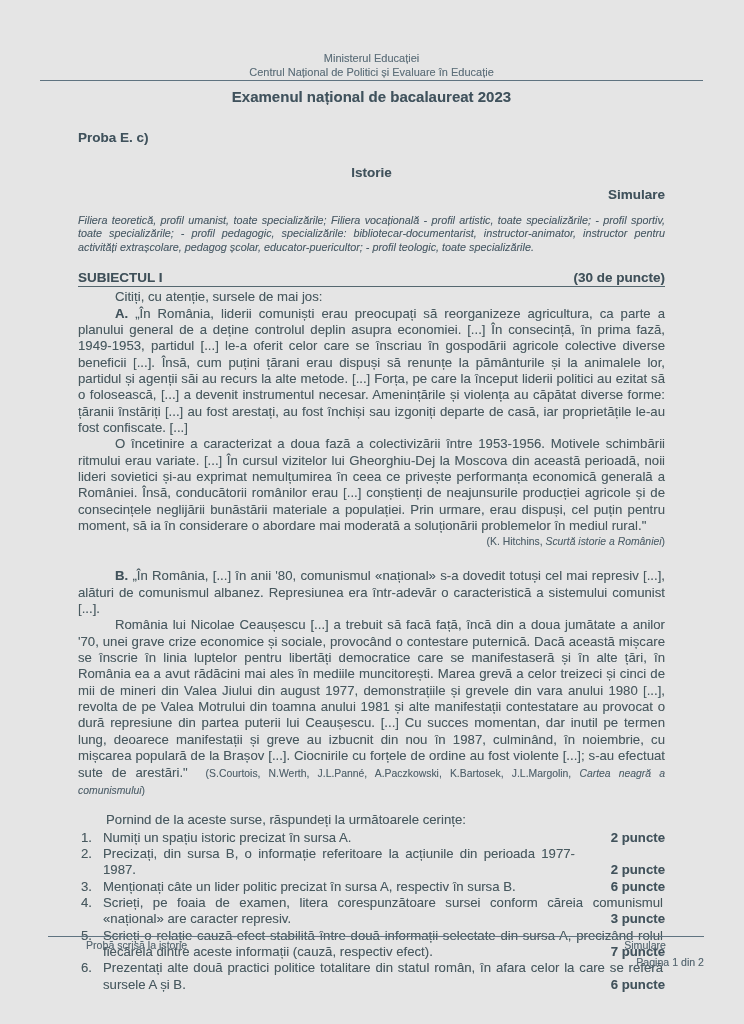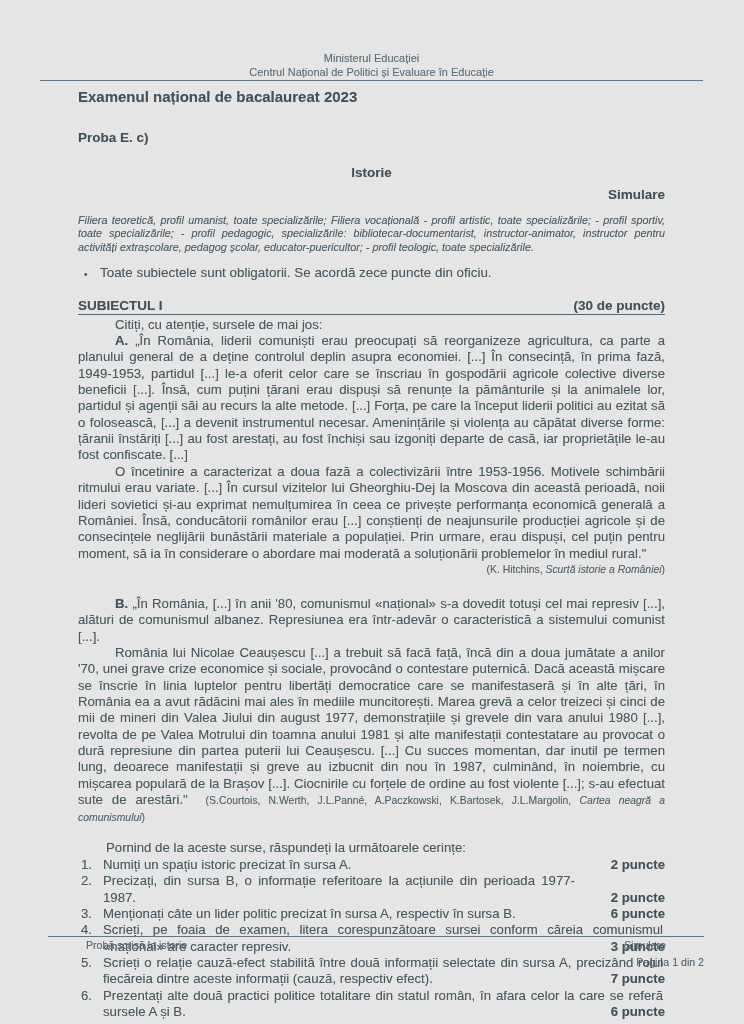--- a/index.html
+++ b/index.html
@@ -12,21 +12,21 @@
     color:#47585f;
     font-family:"Liberation Sans", sans-serif;
     overflow:hidden;
     text-shadow:0 0 .5px rgba(70,90,100,.35);
   }
   .content{padding:52px 79px 0 78px;}
 
   
   .hdr-block{border-bottom:1.6px solid #5f7380;margin:0 -38px;padding:0 38px 1px 38px;}
   .hdr-line{text-align:center;font-size:11px;line-height:13.5px;color:#5d6f7a;}
-  .exam-title{margin-top:7px;font-size:15px;font-weight:bold;color:#40525c;}
+  .exam-title{margin-top:7px;text-align:center;font-size:15px;font-weight:bold;color:#40525c;}
   .proba{margin-top:25px;text-align:left;font-size:13.5px;font-weight:bold;color:#40525c;}
   .subject-name{margin-top:20px;text-align:center;font-size:13.5px;font-weight:bold;color:#40525c;}
   .session{margin-top:7px;text-align:right;font-size:13.5px;font-weight:bold;color:#40525c;}
 
   
   .filiera{margin-top:12px;font-size:10.8px;line-height:13.4px;font-style:italic;text-align:justify;color:#4a5b66;}
 
   
   .instructions{margin-top:10px;list-style:none;padding:0;}
   .instructions li{position:relative;padding-left:22px;font-size:13.4px;line-height:17.5px;color:#46575f;}
@@ -74,21 +74,20 @@
     </div>
 
     <div class="exam-title">Examenul național de bacalaureat 2023</div>
     <div class="proba">Proba E. c)</div>
     <div class="subject-name">Istorie</div>
     <div class="session">Simulare</div>
 
     <div class="filiera">Filiera teoretică, profil umanist, toate specializările; Filiera vocațională - profil artistic, toate specializările; - profil sportiv, toate specializările; - profil pedagogic, specializările: bibliotecar-documentarist, instructor-animator, instructor pentru activități extrașcolare, pedagog școlar, educator-puericultor; - profil teologic, toate specializările.</div>
 
     <ul class="instructions">
-      <li>Toate subiectele sunt obligatorii. Se acordă zece puncte din oficiu.</li>
     </ul>
 
     <div class="subiect-row">
       <span>SUBIECTUL I</span>
       <span>(30 de puncte)</span>
     </div>
 
     <div class="body-text">
       <div class="intro-line">Citiți, cu atenție, sursele de mai jos:</div>
 

